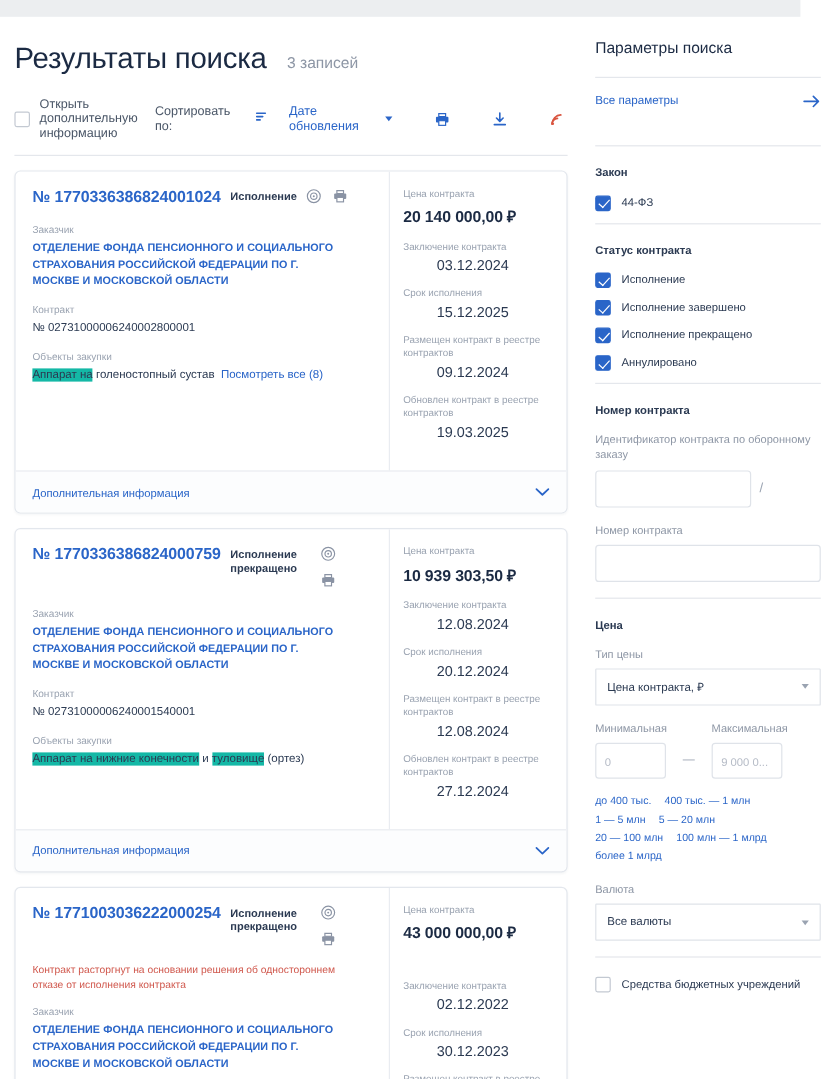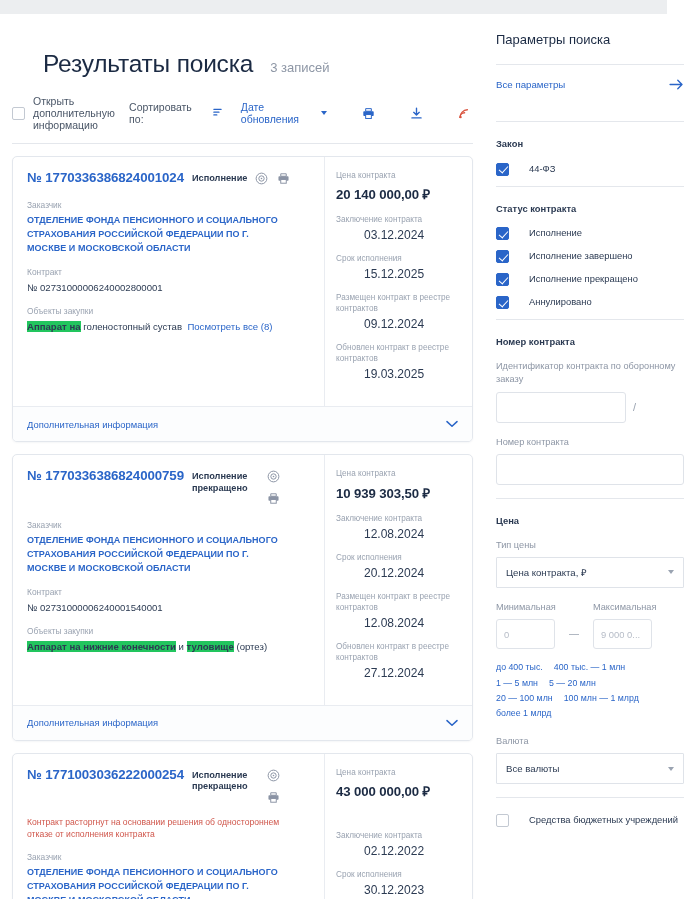--- a/index.html
+++ b/index.html
@@ -26,22 +26,21 @@
   
   .results-col {
     width: 485px;
     padding: 0 0 0 0;
     position: relative;
   }
   .results-head {
     display: flex;
     align-items: baseline;
     gap: 17px;
-    padding: 36px 0 0 12px;
-    margin-left: 31px;
+    padding: 22px 0 0 12px;
   }
   .page-title {
     font-size: 24.5px;
     font-weight: 400;
     letter-spacing: -0.2px;
     color: #1b2a43;
   }
   .records-count {
     font-size: 13px;
     color: #8d96a5;
@@ -171,21 +170,21 @@
     line-height: 1.5;
     margin-top: 3px;
   }
   .field-value.link {
     color: #2a65c8;
     font-weight: 700;
     font-size: 9px;
     line-height: 1.55;
     letter-spacing: 0.05px;
   }
-  .hl { background: #22c55e; font-weight: bold; }
+  .hl { background: #14b8a6; }
   .see-all { color: #2a65c8; }
   .side-field { margin-bottom: 11px; }
   .side-label {
     font-size: 8.2px;
     color: #9aa3b1;
     line-height: 1.35;
   }
   .side-value {
     font-size: 12px;
     color: #2b3a52;
@@ -236,21 +235,21 @@
   .f-heading {
     font-size: 9.4px;
     font-weight: 700;
     color: #2b3a52;
     margin-bottom: 11px;
     line-height: 1.45;
   }
   .f-check-row {
     display: flex;
     align-items: flex-start;
-    gap: 20px;
+    gap: 9px;
     margin-bottom: 9px;
     text-align: right;
   }
   .f-check-row .chk-box { margin-top: 1px; }
   .f-check-label { font-size: 9.4px; color: #2b3a52; line-height: 1.4; }
   .f-sub-label {
     font-size: 9.2px;
     color: #8d96a5;
     line-height: 1.45;
     margin-bottom: 5px;

